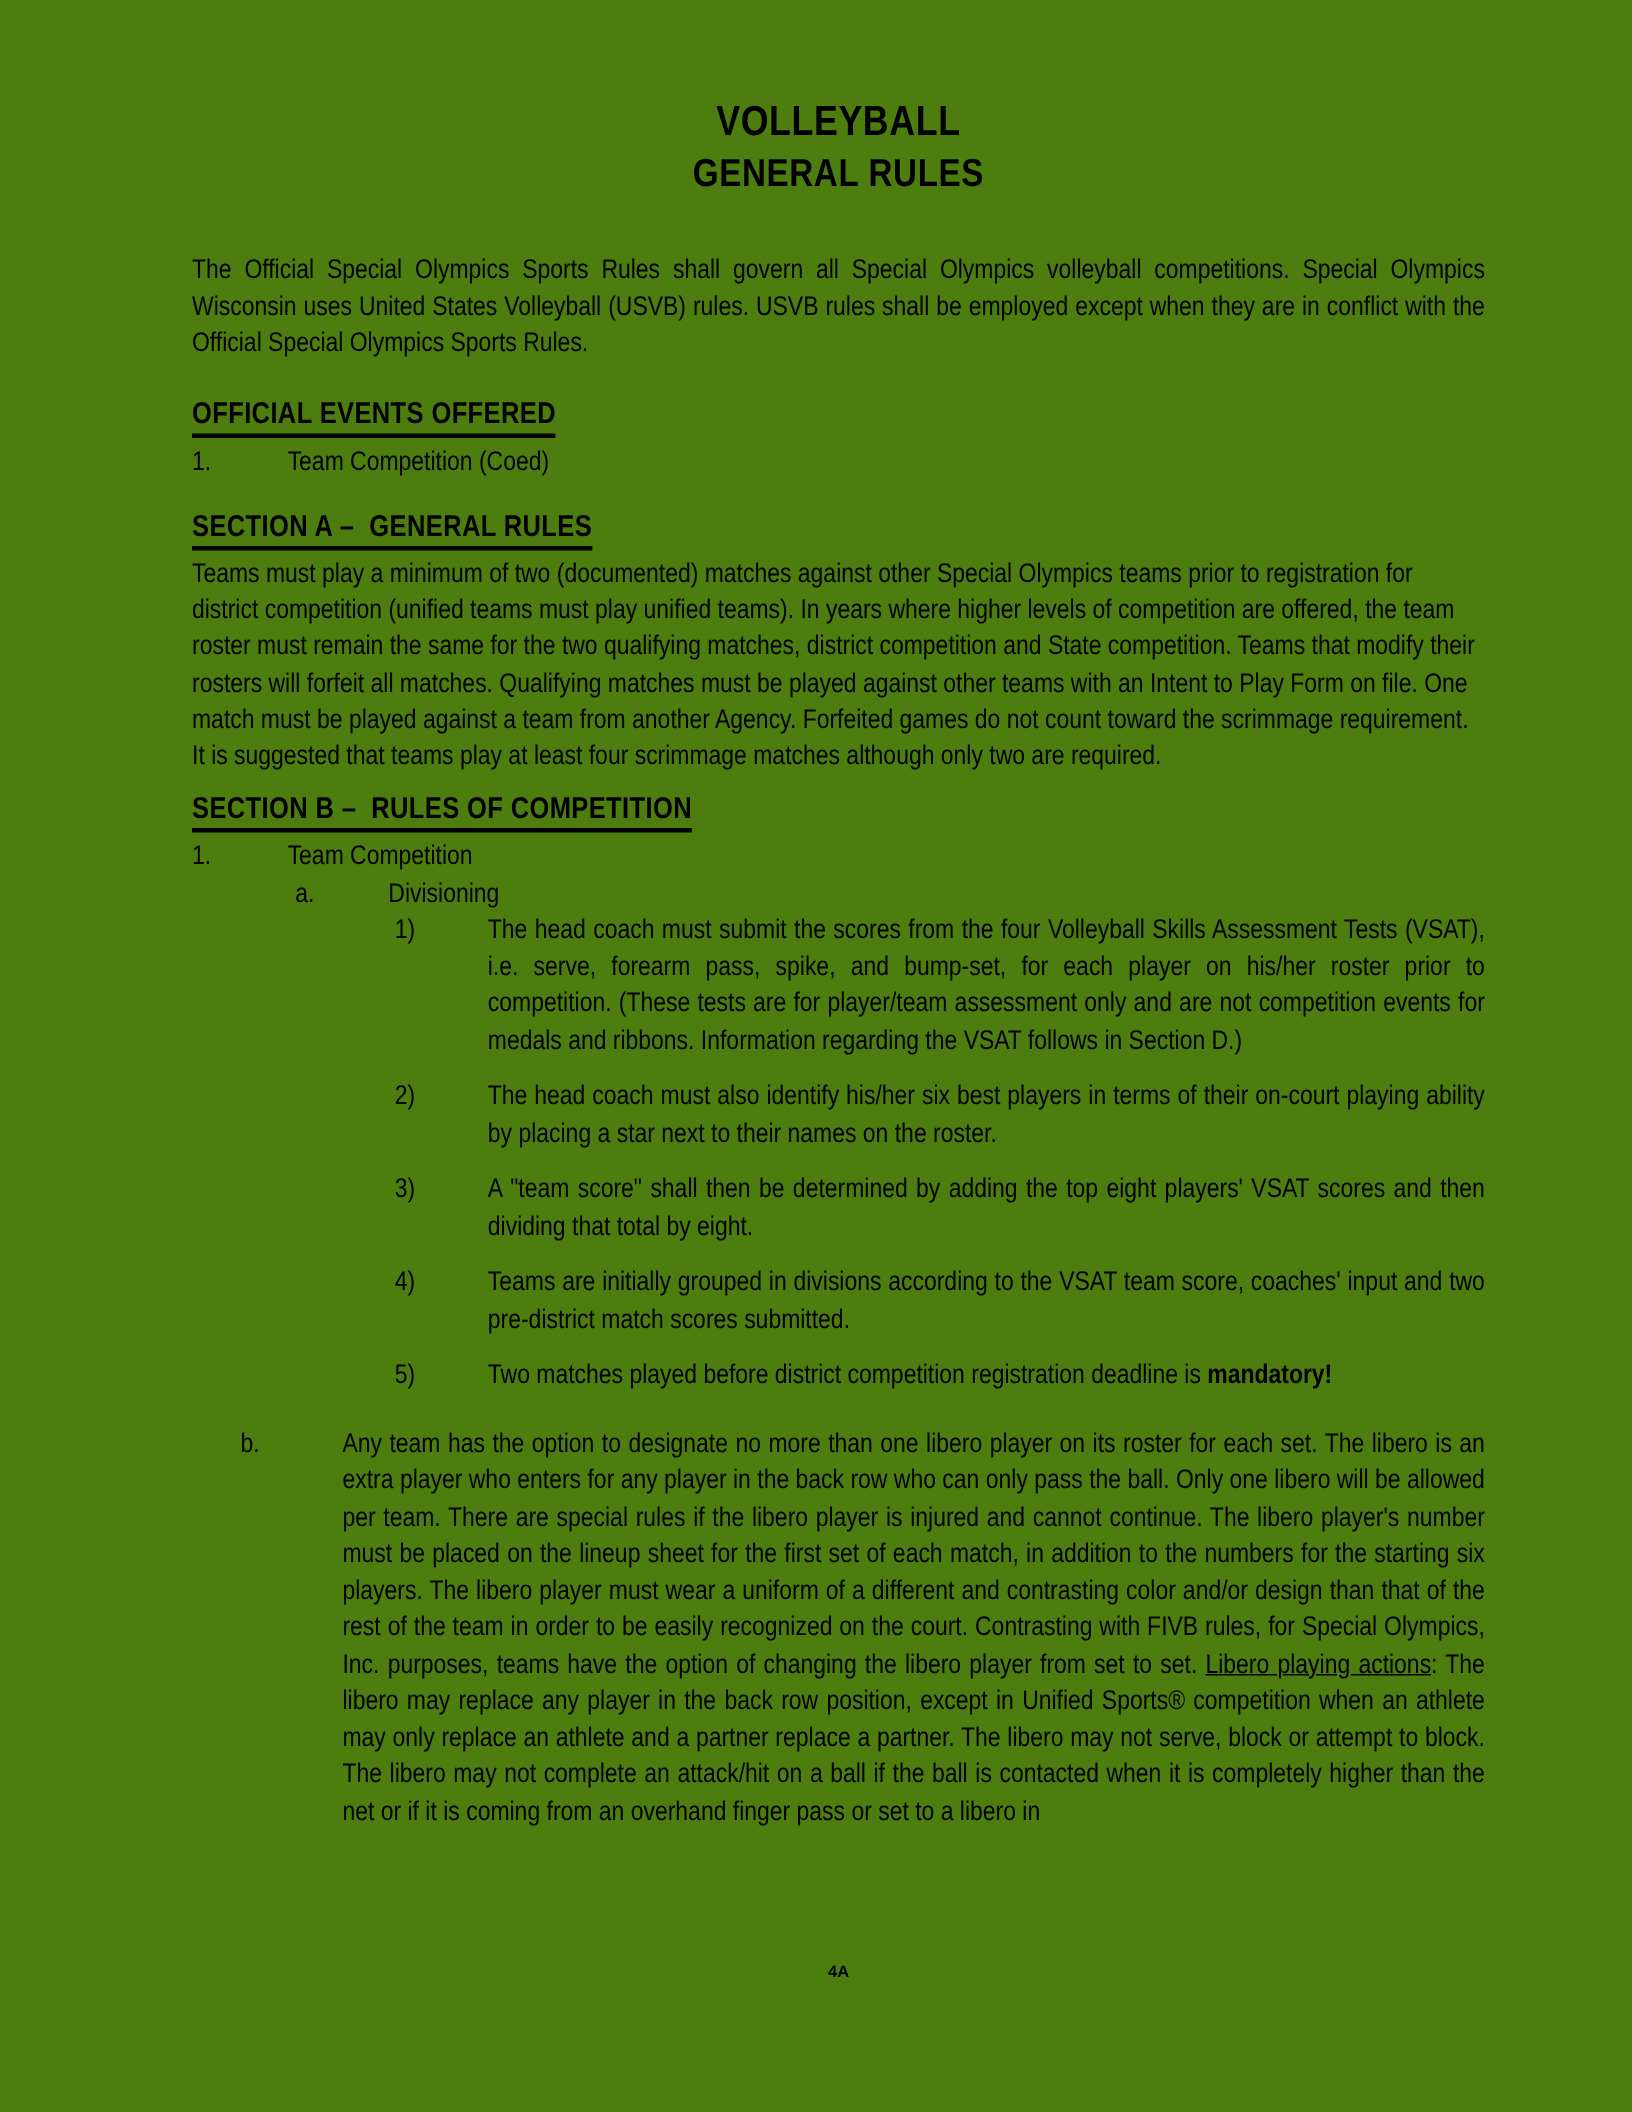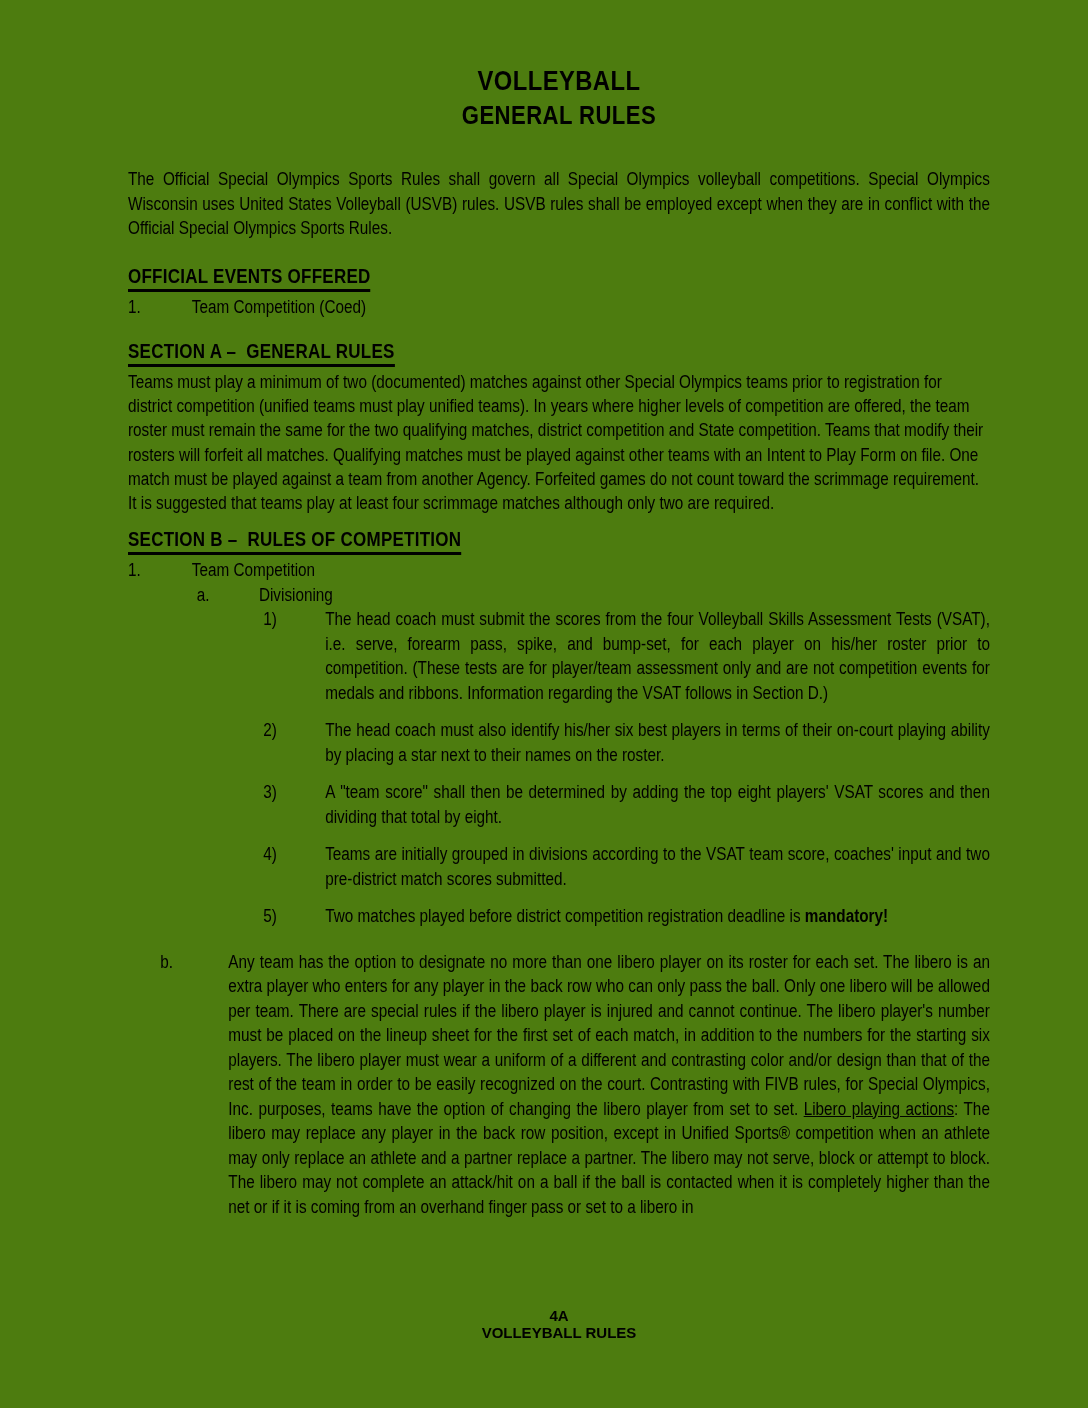--- a/index.html
+++ b/index.html
@@ -85,21 +85,21 @@
   .lvlb .num { width: 80px; }
   .lvlb .li-body { text-align: justify; }
   .b { font-weight: bold; }
   .u { text-decoration: underline; }
   .footer {
     position: absolute;
     left: 128px;
     top: 1307px;
     width: 862px;
     text-align: center;
-    font-size: 15px;
+    font-size: 11px;
     font-weight: bold;
     line-height: 17px;
   }
 </style>
 </head>
 <body>
 
 <div class="page">
   <div class="content">
 
@@ -158,15 +158,14 @@
 
     <div class="li lvlb">
       <span class="num">b.</span>
       <span class="li-body"><span>Any team has the option to designate no more than one libero player on its roster for each set. The libero is an extra player who enters for any player in the back row who can only pass the ball. Only one libero will be allowed per team. There are special rules if the libero player is injured and cannot continue. The libero player's number must be placed on the lineup sheet for the first set of each match, in addition to the numbers for the starting six players. The libero player must wear a uniform of a different and contrasting color and/or design than that of the rest of the team in order to be easily recognized on the court. Contrasting with FIVB rules, for Special Olympics, Inc. purposes, teams have the option of changing the libero player from set to set. </span><span class="u">Libero playing actions</span><span>: The libero may replace any player in the back row position, except in Unified Sports® competition when an athlete may only replace an athlete and a partner replace a partner. The libero may not serve, block or attempt to block. The libero may not complete an attack/hit on a ball if the ball is contacted when it is completely higher than the net or if it is coming from an overhand finger pass or set to a libero in</span></span>
     </div>
 
   </div>
 
   <div class="footer">
     <div>4A</div>
-    <div>VOLLEYBALL RULES</div>
   </div>
 </div>
 
 </body></html>

